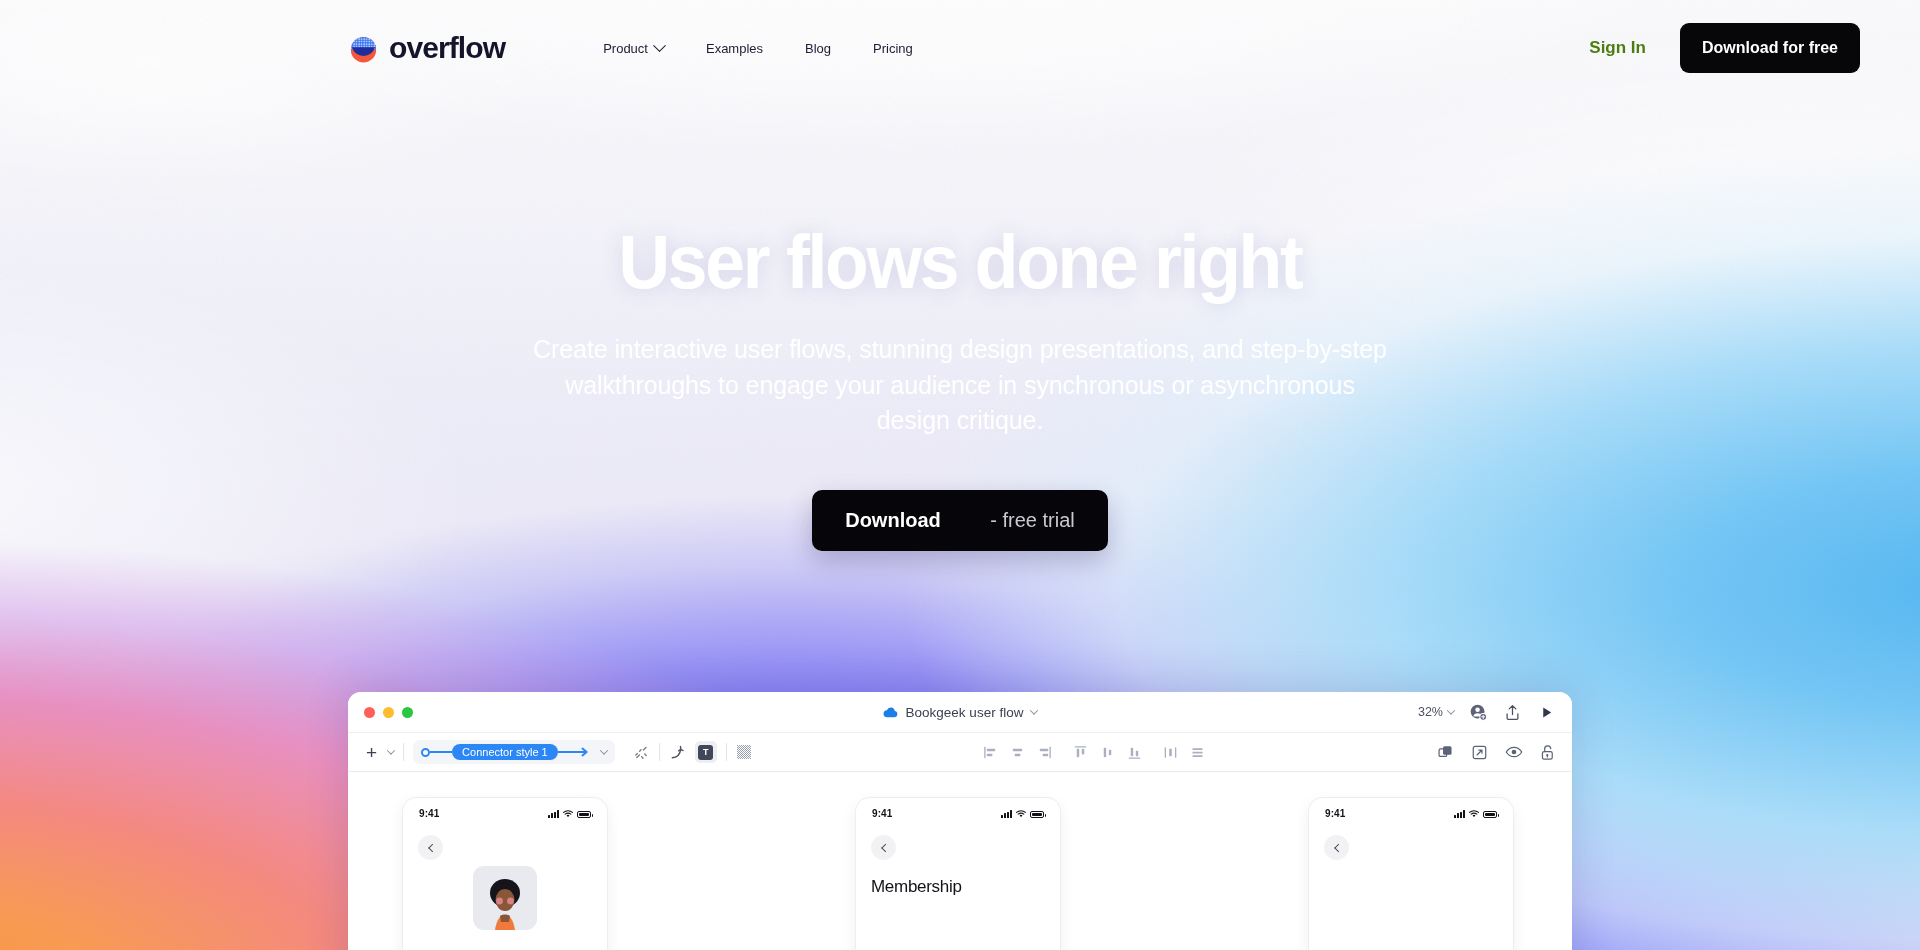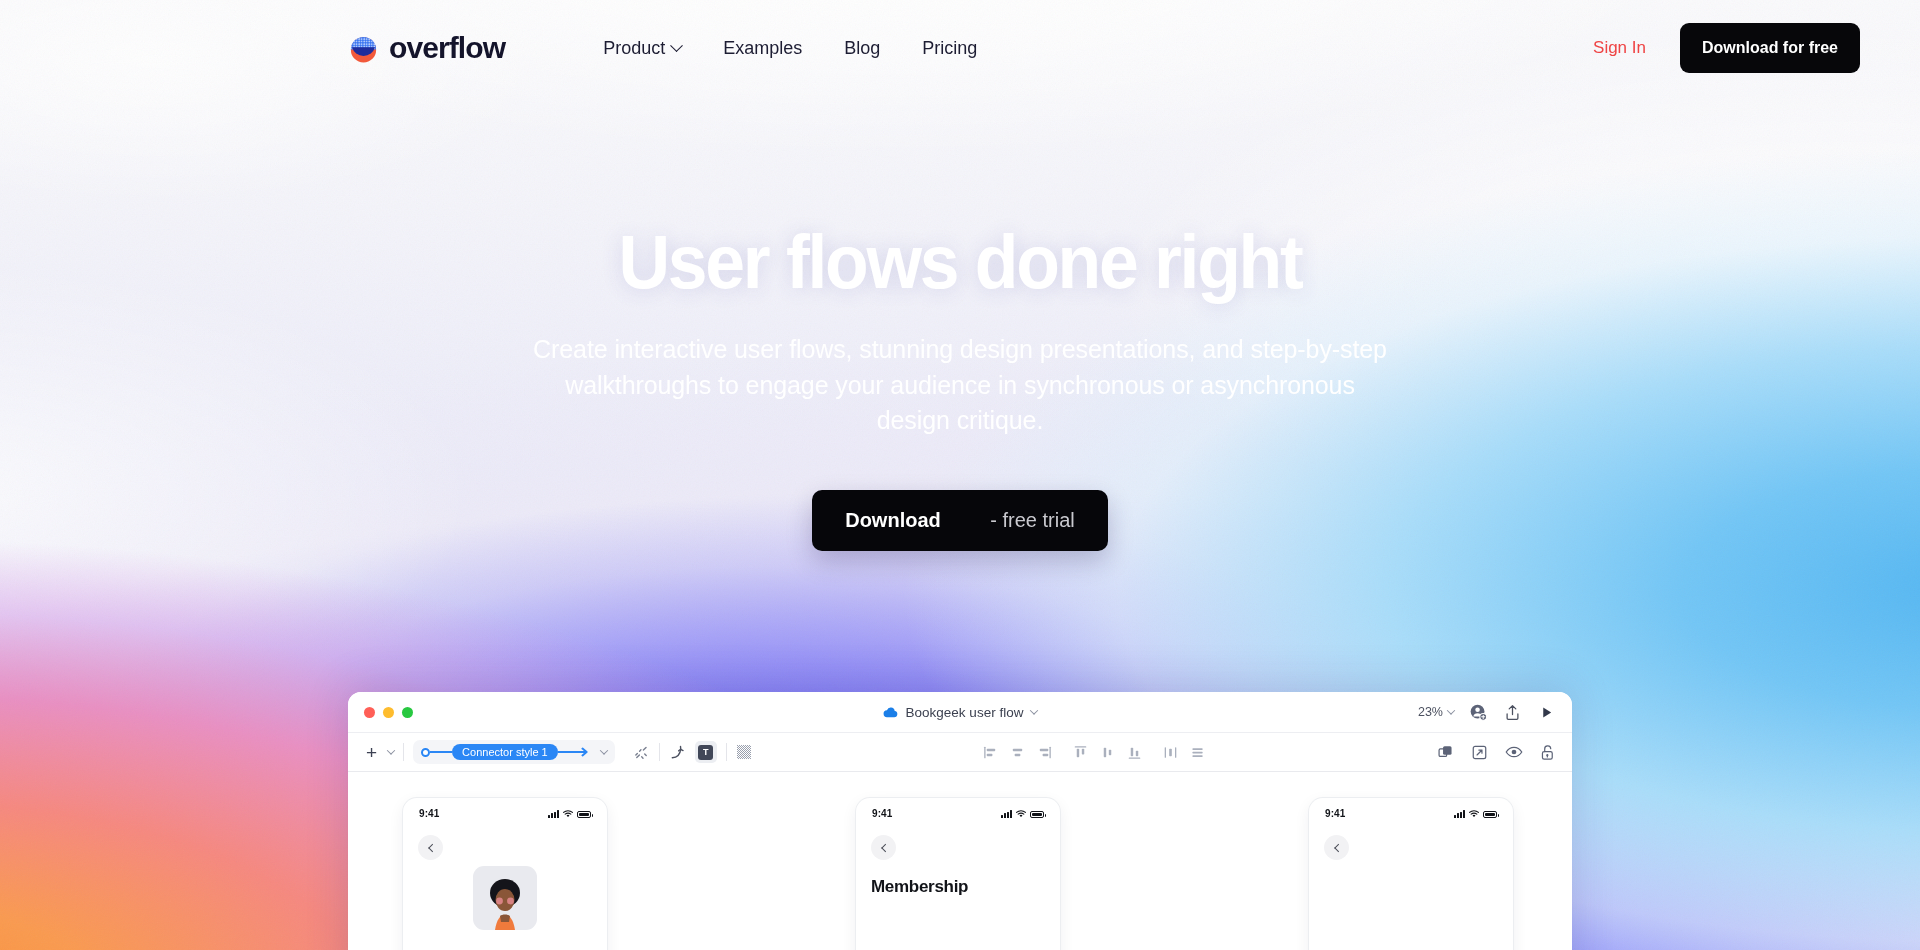--- a/index.html
+++ b/index.html
@@ -55,29 +55,29 @@
     z-index: 40;
   }
   .brand { display: flex; align-items: center; gap: 10px; cursor: pointer; }
   .brand-mark { width: 31px; height: 31px; position: relative; flex: none; }
   .brand-name {
     font-size: 30px; font-weight: 700; color: #14142b;
     letter-spacing: -0.9px; line-height: 1;
   }
   .nav-links { display: flex; align-items: center; gap: 42px; margin-left: 98px; }
   .nav-link {
-    font-size: 18px; color: #1d1d33; cursor: pointer;
+    font-size: 13px; color: #1d1d33; cursor: pointer;
     display: flex; align-items: center; gap: 7px; white-space: nowrap;
   }
   .chev {
     width: 9px; height: 9px; border-right: 1.8px solid #1d1d33;
     border-bottom: 1.8px solid #1d1d33; transform: rotate(45deg) translate(-2px,-2px);
   }
   .nav-right { margin-left: auto; display: flex; align-items: center; gap: 34px; }
-  .signin { font-size: 17px; color: #ef4444; cursor: pointer; white-space: nowrap; }
+  .signin { font-size: 17px; color: #4d7c0f; cursor: pointer; white-space: nowrap; font-weight: bold; }
   .btn-dark {
     background: #07070a; color: #fff; border: none; border-radius: 9px;
     font-size: 16px; font-weight: 700; padding: 16px 22px; cursor: pointer;
     font-family: inherit; white-space: nowrap;
   }
 
   
   .hero {
     position: absolute; top: 224px; left: 0; right: 0;
     text-align: center; z-index: 30;
@@ -191,21 +191,21 @@
   .backbtn {
     width: 25px; height: 25px; border-radius: 50%; background: #f2f2f4;
     margin: 13px 0 0 15px; display: flex; align-items: center; justify-content: center;
     cursor: pointer;
   }
   .chev-l { width:6px;height:6px;border-left:1.4px solid #4a4d57;border-bottom:1.4px solid #4a4d57;transform:rotate(45deg) translate(1px,-1px);}
   .avatar-box {
     width: 64px; height: 64px; margin: 6px auto 0; border-radius: 11px;
     background: #e9eaef; position: relative; overflow: hidden;
   }
-  .ph-title { font-size: 17px; font-weight: 700; color: #111318; margin: 17px 0 4px 15px; letter-spacing: -0.3px; }
+  .ph-title { font-size: 17px; font-weight: 400; color: #111318; margin: 17px 0 4px 15px; letter-spacing: -0.3px; }
 
   svg { display: block; }
 </style>
 </head>
 <body>
 
 <div id="page">
 
   <div class="mesh base"></div>
   <div class="mesh purpleCore"></div>
@@ -289,21 +289,21 @@
               <path d="M4.4 10.5h7.6a3.3 3.3 0 0 0 .5-6.56A4.3 4.3 0 0 0 4.2 3.1 3.55 3.55 0 0 0 4.4 10.5z" fill="#1b7fe8"></path>
             </svg>
           </span>
           <span>Bookgeek user flow</span>
           <span class="chev-sm"></span>
         </span>
       </div>
 
       <div class="tb-right">
         <span class="zoom-ctl">
-          <span>23%</span>
+          <span>32%</span>
           <span class="chev-sm"></span>
         </span>
         <span class="tb-ic">
           <svg width="17" height="17" viewBox="0 0 18 18">
             <circle cx="8" cy="8" r="7.3" fill="#5c6377"></circle>
             <circle cx="8" cy="6.2" r="2.4" fill="#fff"></circle>
             <path d="M3.4 13.2a4.8 4.8 0 0 1 9.2 0z" fill="#fff"></path>
             <circle cx="14" cy="13.6" r="3.6" fill="#5c6377" stroke="#fff" stroke-width="1.1"></circle>
             <path d="M14 11.9v3.4M12.3 13.6h3.4" stroke="#fff" stroke-width="1.1" stroke-linecap="round"></path>
           </svg>

